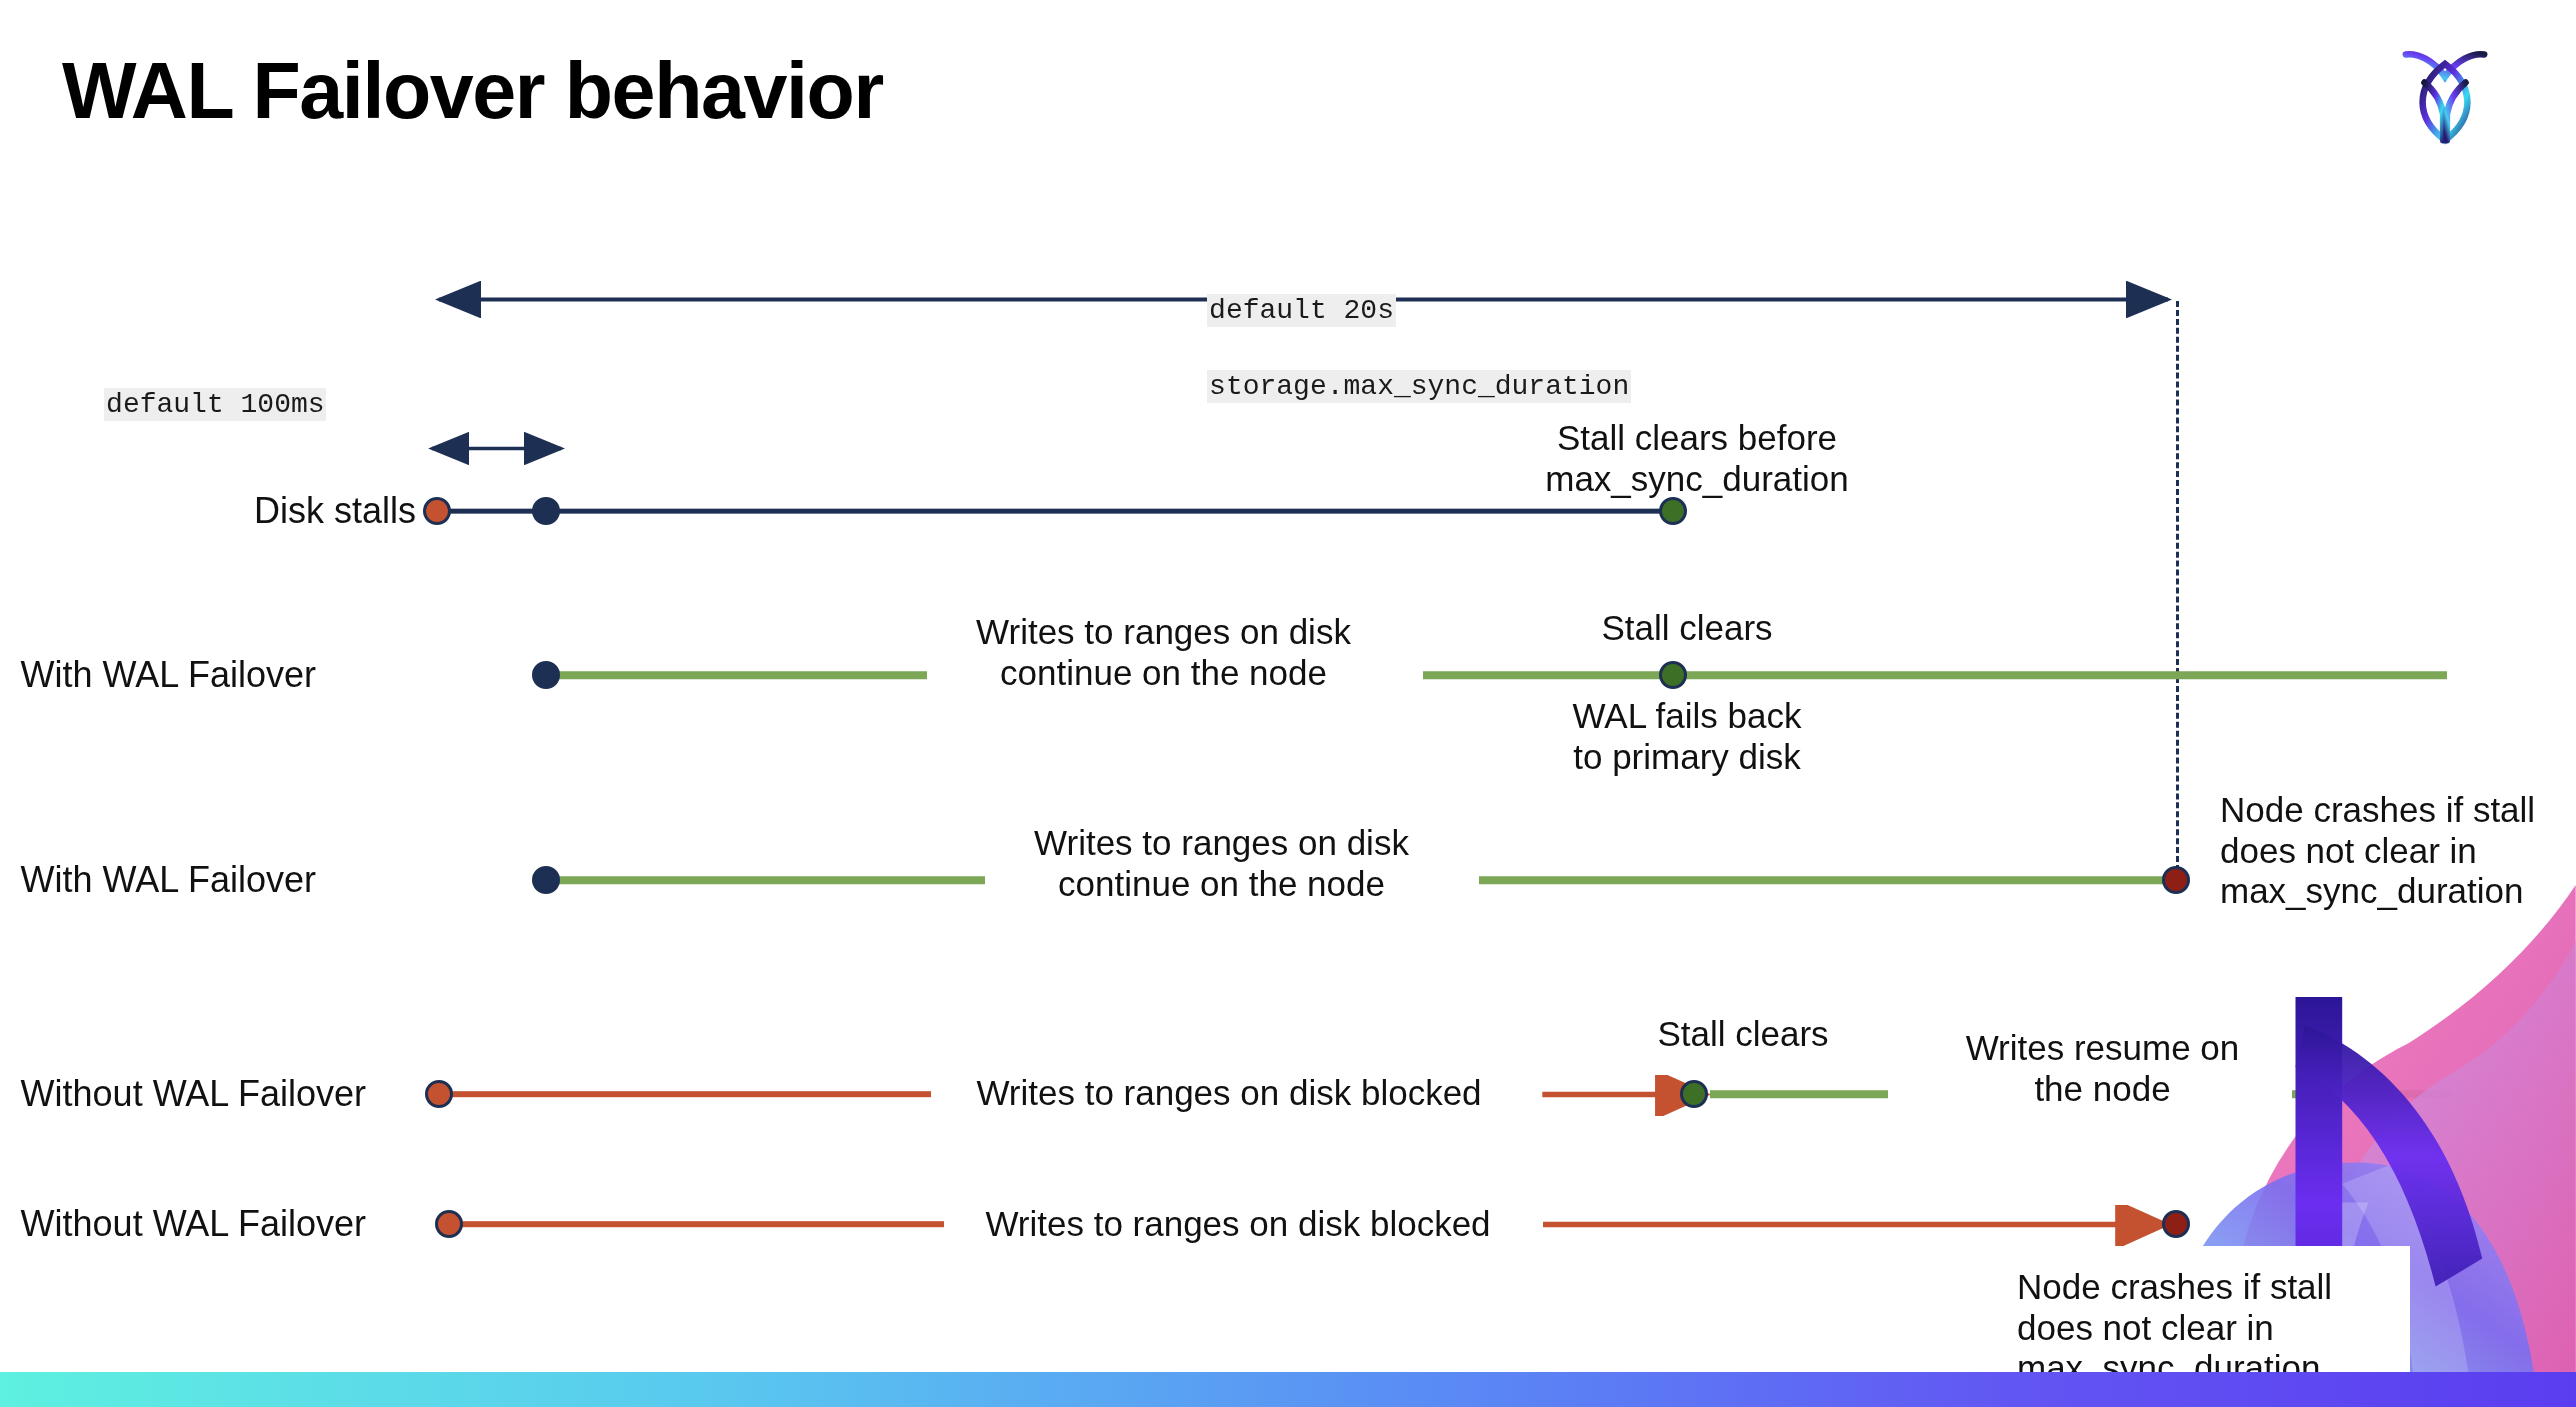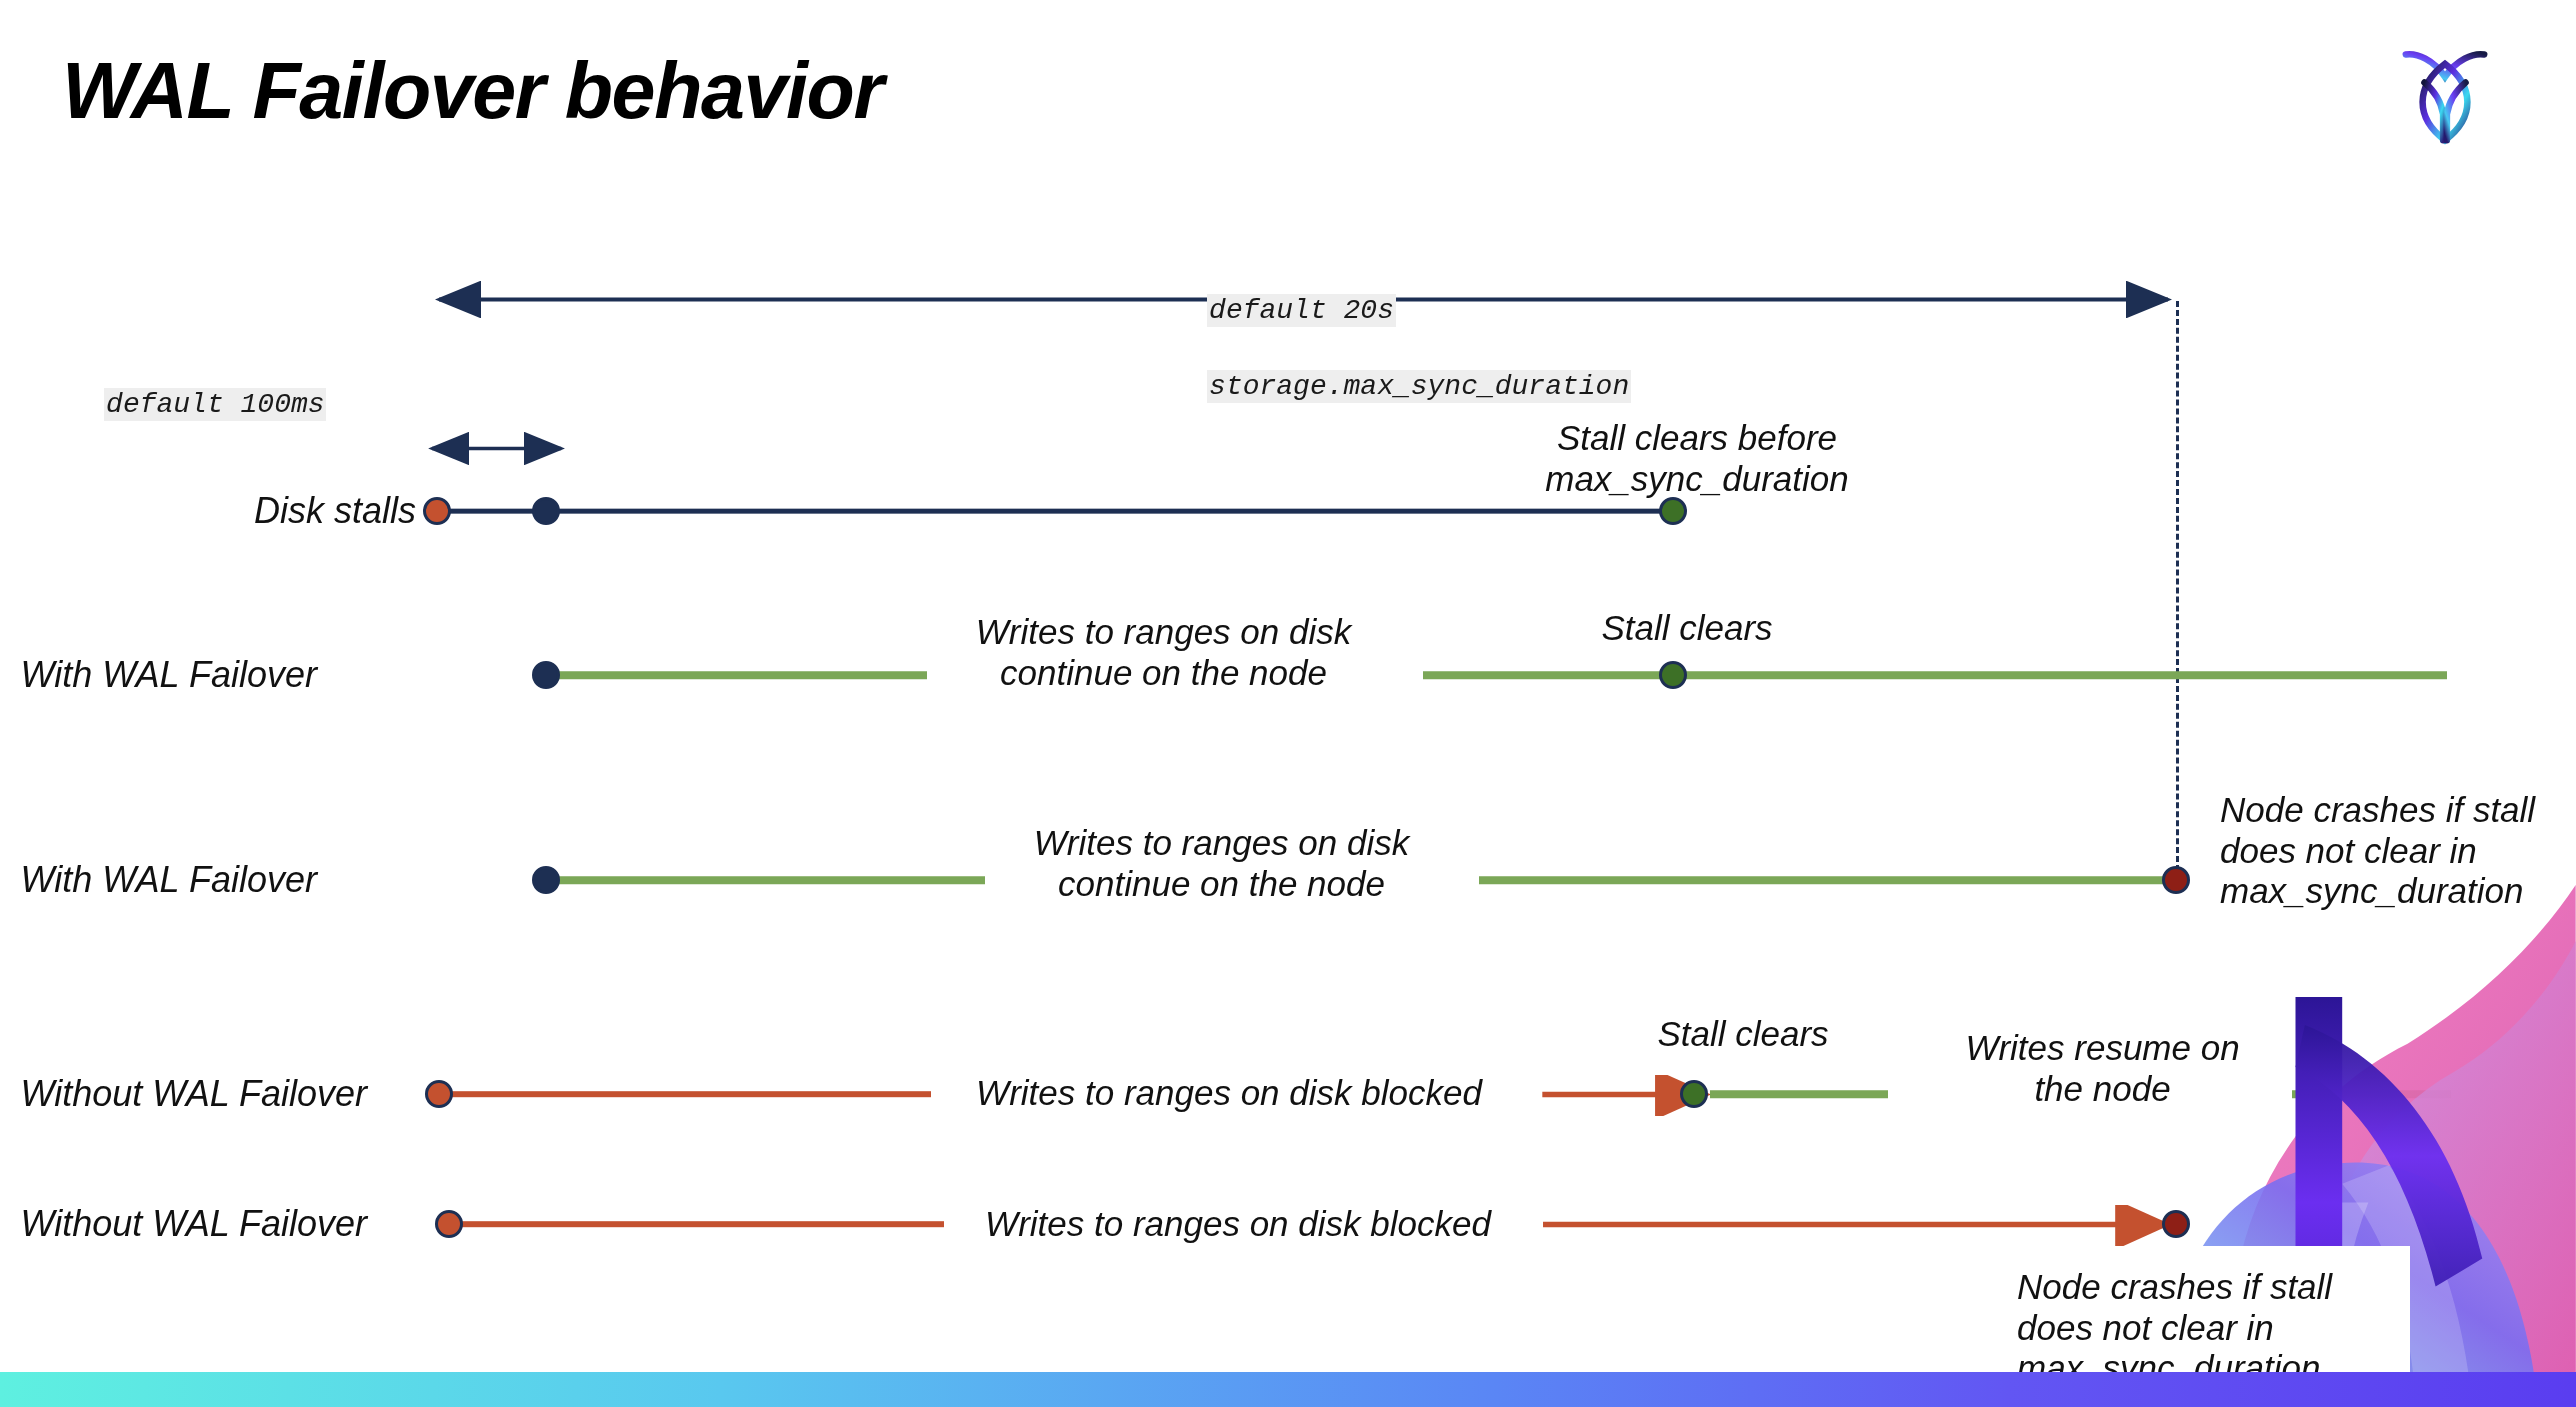--- a/index.html
+++ b/index.html
@@ -7,21 +7,20 @@
     width: 2576px; height: 1408px;
     background: #ffffff;
     font-family: "Liberation Sans", sans-serif;
     overflow: hidden;
   }
   #slide {
     position: relative;
     width: 2576px; height: 1408px;
     background: #ffffff;
     overflow: hidden;
-    font-style: italic;
   }
 
   
   .title {
     position: absolute;
     left: 62px; top: 45px;
     font-size: 79px;
     font-weight: 700;
     letter-spacing: -1.4px;
     color: #000000;
@@ -171,20 +170,22 @@
   <div class="rowlabel" style="left:20.6px; top:675px;">With WAL Failover</div>
 
   <div class="seg" style="left:546px; top:675px; width:381px; height:7.5px; background:#7ba757;"></div>
   <div class="seg" style="left:1423px; top:675px; width:1024px; height:7.5px; background:#7ba757;"></div>
   <div class="dot navy" style="left:546px;  top:675px; width:28px; height:28px;"></div>
   <div class="dot green" style="left:1673px; top:675px; width:28px; height:28px;"></div>
 
   <div class="note center" style="left:944px; top:612px; width:439px;">Writes to ranges on disk
 continue on the node</div>
   <div class="note center" style="left:1533px; top:608px; width:308px;">Stall clears</div>
+  <div class="note center" style="left:1514px; top:696px; width:346px;">WAL fails  back
+to primary disk</div>
 
   <div class="rowlabel" style="left:20.6px; top:880px;">With WAL Failover</div>
 
   <div class="seg" style="left:546px; top:880px; width:439px; height:7.5px; background:#7ba757;"></div>
   <div class="seg" style="left:1479px; top:880px; width:703px; height:7.5px; background:#7ba757;"></div>
   <div class="dot navy" style="left:546px;  top:880px; width:28px; height:28px;"></div>
   <div class="dot red" style="left:2176px; top:880px; width:28px; height:28px;"></div>
 
   <div class="note center" style="left:1002px; top:823px; width:439px;">Writes to ranges on disk
 continue on the node</div>

